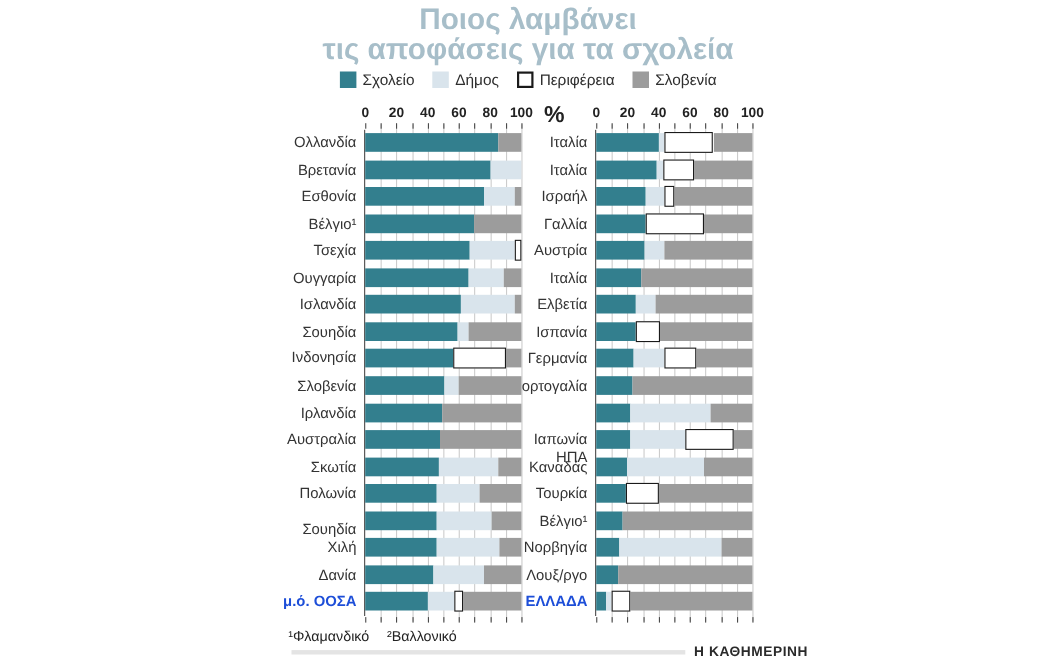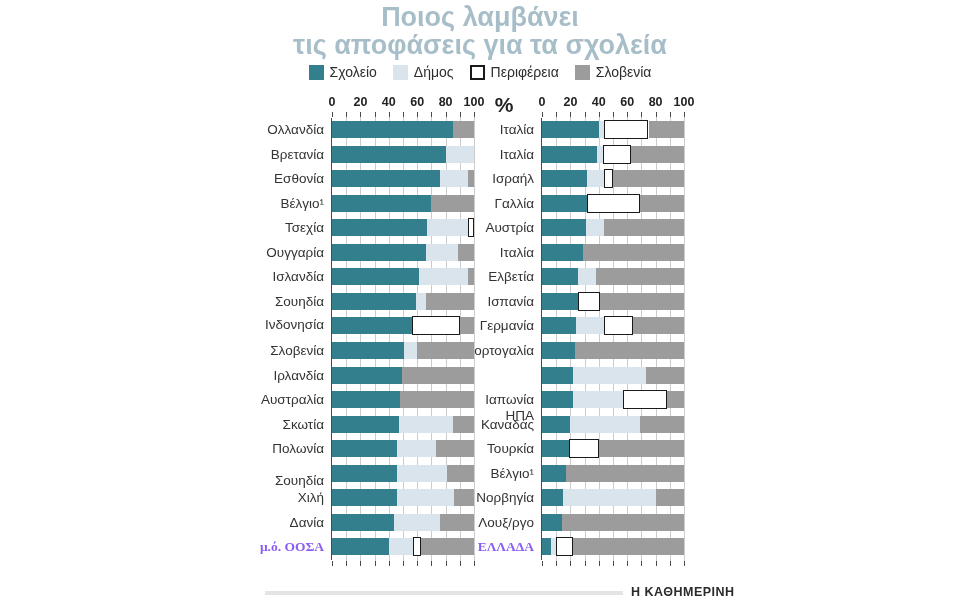--- a/index.html
+++ b/index.html
@@ -25,21 +25,21 @@
   #plot0{left:331px;}
   #plot1{left:541px;}
   .gridline{position:absolute;top:-5px;bottom:-5px;width:1px;background:var(--grid);z-index:0;}
   .tickmark{position:absolute;width:1px;height:5px;background:var(--spine);}
   .tickmark.top{top:-6px;}
   .tickmark.bottom{bottom:-6px;}
   .ticklabel{position:absolute;top:-23px;transform:translateX(-50%);
              font-size:12.5px;font-weight:700;color:#222;}
   .country-label{position:absolute;right:100%;padding-right:8px;white-space:nowrap;
                  font-size:13.5px;color:#333;line-height:17px;text-align:right;}
-  .country-label.bold{font-weight:700;color:#8b5cf6;font-family:Liberation Serif, serif;}
+  .country-label.bold{font-weight:700;color:#1d4ed8;}
   .bar-row{position:absolute;left:0;width:100%;height:17px;}
   .seg{position:absolute;top:0;height:17px;z-index:1;}
   .seg-school{background:var(--school);}
   .seg-municipality{background:var(--municipality);}
   .seg-region{background:var(--region_fill);border:1.5px solid var(--region_border);
               box-sizing:border-box;top:-1px;height:19px;z-index:2;}
   .seg-government{background:var(--government);}
   
   .footnotes{position:absolute;left:262px;top:571px;font-size:13px;color:#222;}
   .footnotes span{margin-right:16px;}
@@ -366,17 +366,20 @@
       </div>
       <div class="country-label bold" style="top: 420.35px;">ΕΛΛΑΔΑ</div>
       <div class="bar-row" style="top: 420.35px;">
         <div class="seg seg-school" style="left: 0%; width: 6%;"></div>
         <div class="seg seg-municipality" style="left: 6%; width: 4%;"></div>
         <div class="seg seg-region" style="left: 10%; width: 12%;"></div>
         <div class="seg seg-government" style="left: 22%; width: 78%;"></div>
       </div>
     </div>
 
+  <div class="footnotes">
+    <span>¹Φλαμανδικό</span><span>²Βαλλονικό</span>
+  </div>
 
   <div class="source-line"></div>
   <div class="source-text">Η ΚΑΘΗΜΕΡΙΝΗ</div>
 
 </div>
 
 </body></html>

